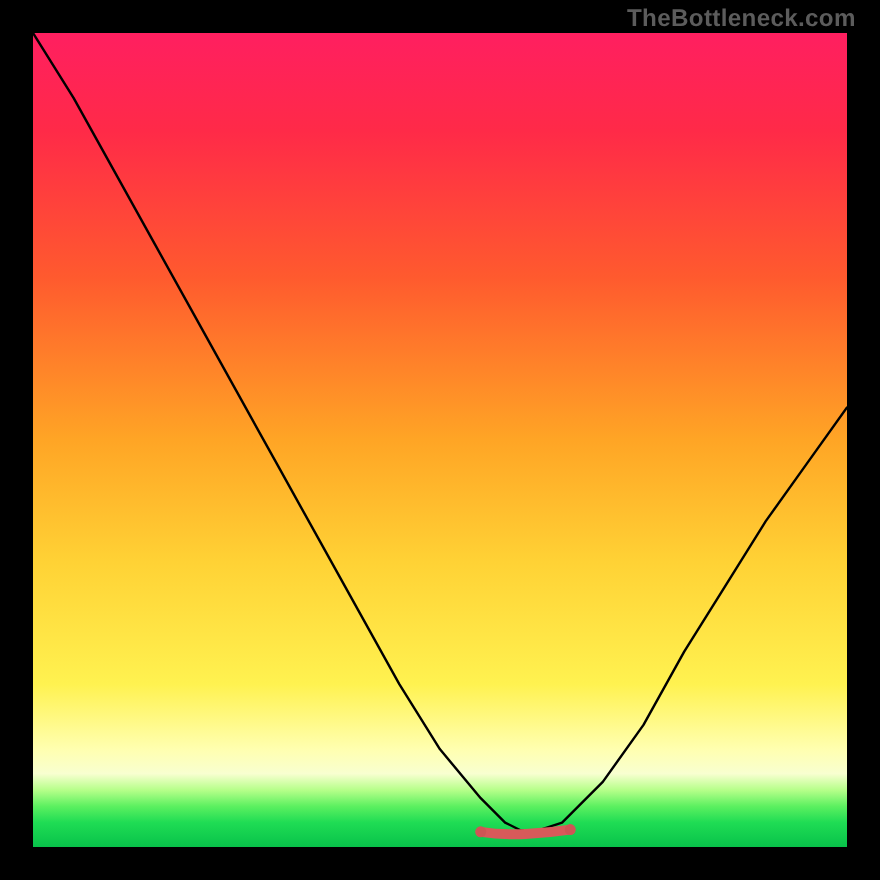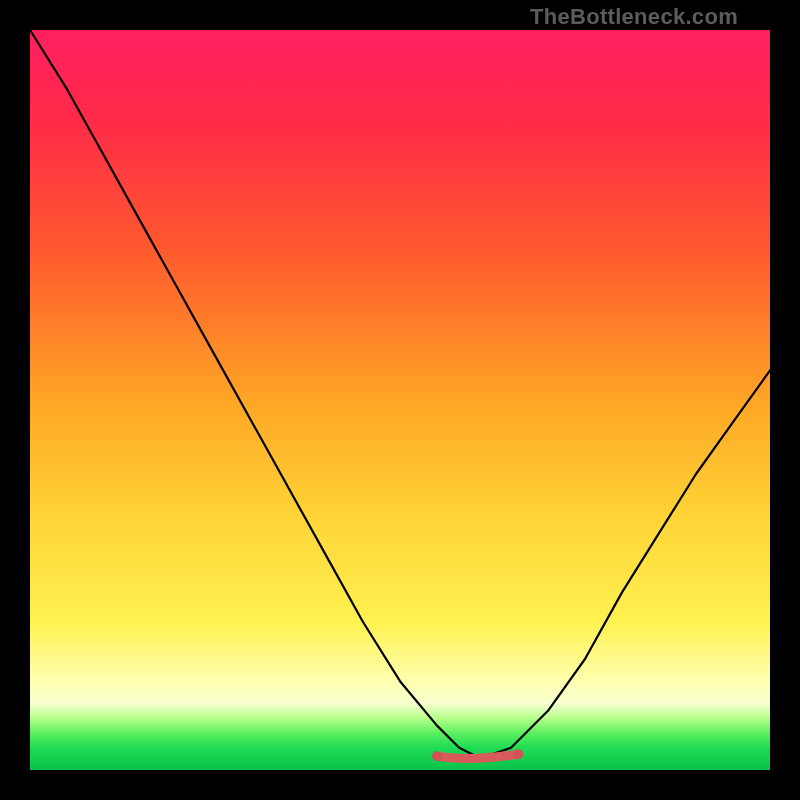--- a/index.html
+++ b/index.html
@@ -9,20 +9,21 @@
     height: 800px;
     background: #000;
     overflow: hidden;
     font-family: Arial, Helvetica, sans-serif;
   }
   .frame {
     position: relative;
     width: 750px;
     height: 800px;
     background: #000;
+    padding-left: 40px;
   }
   .watermark {
     position: absolute;
     top: 4px;
     right: 12px;
     color: #5c5c5c;
     font-size: 22px;
     font-weight: 600;
     letter-spacing: 0.3px;
     z-index: 10;

